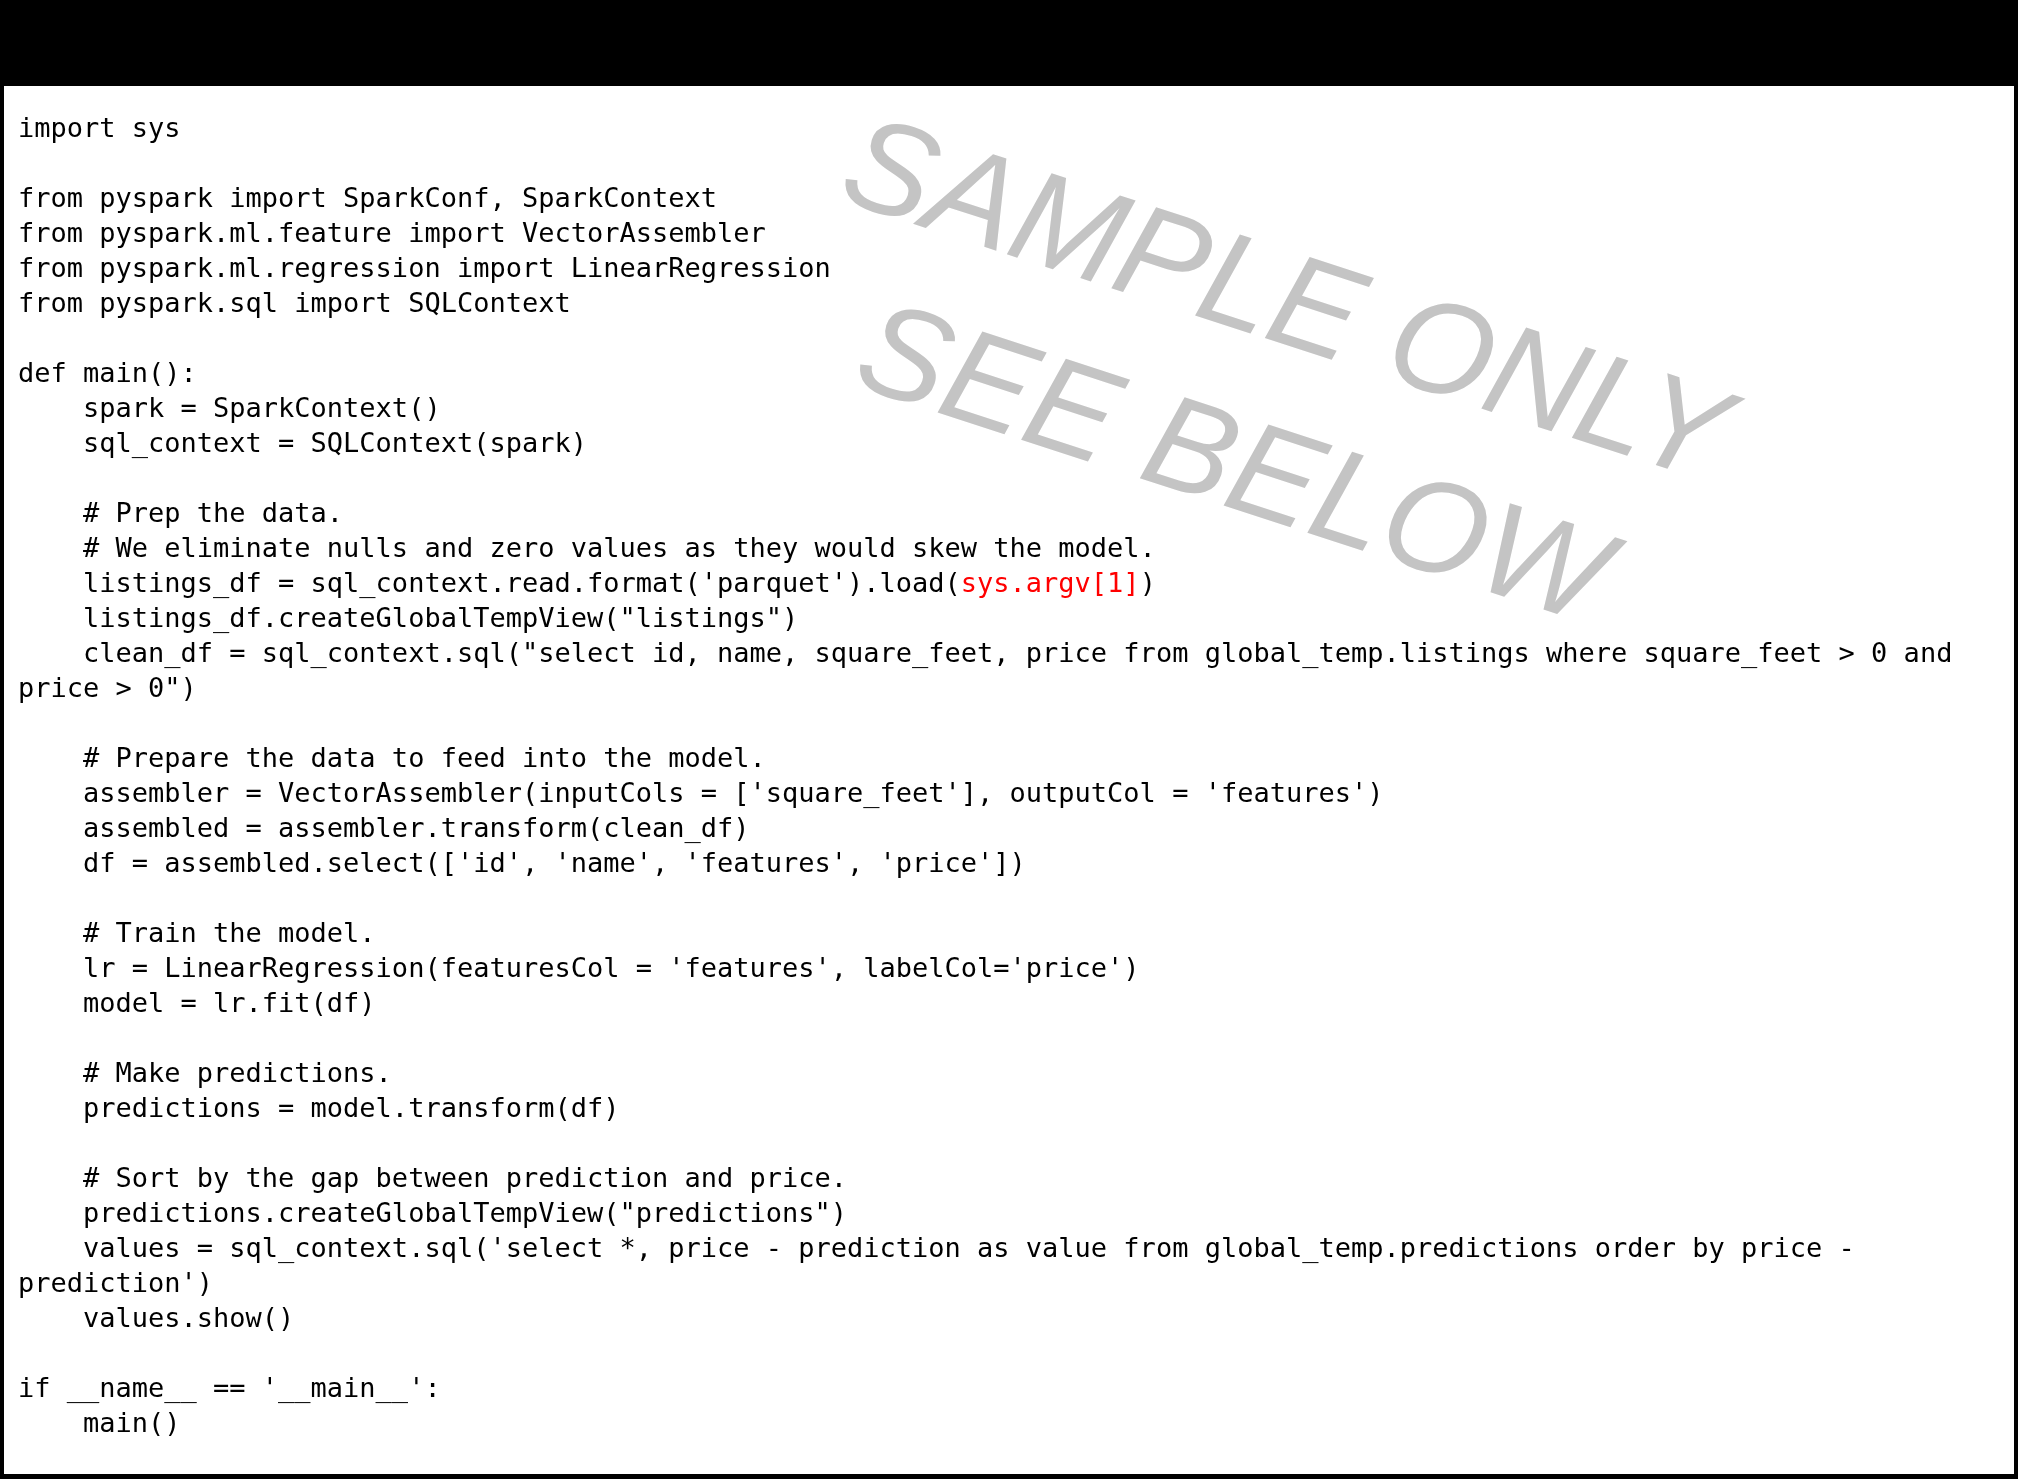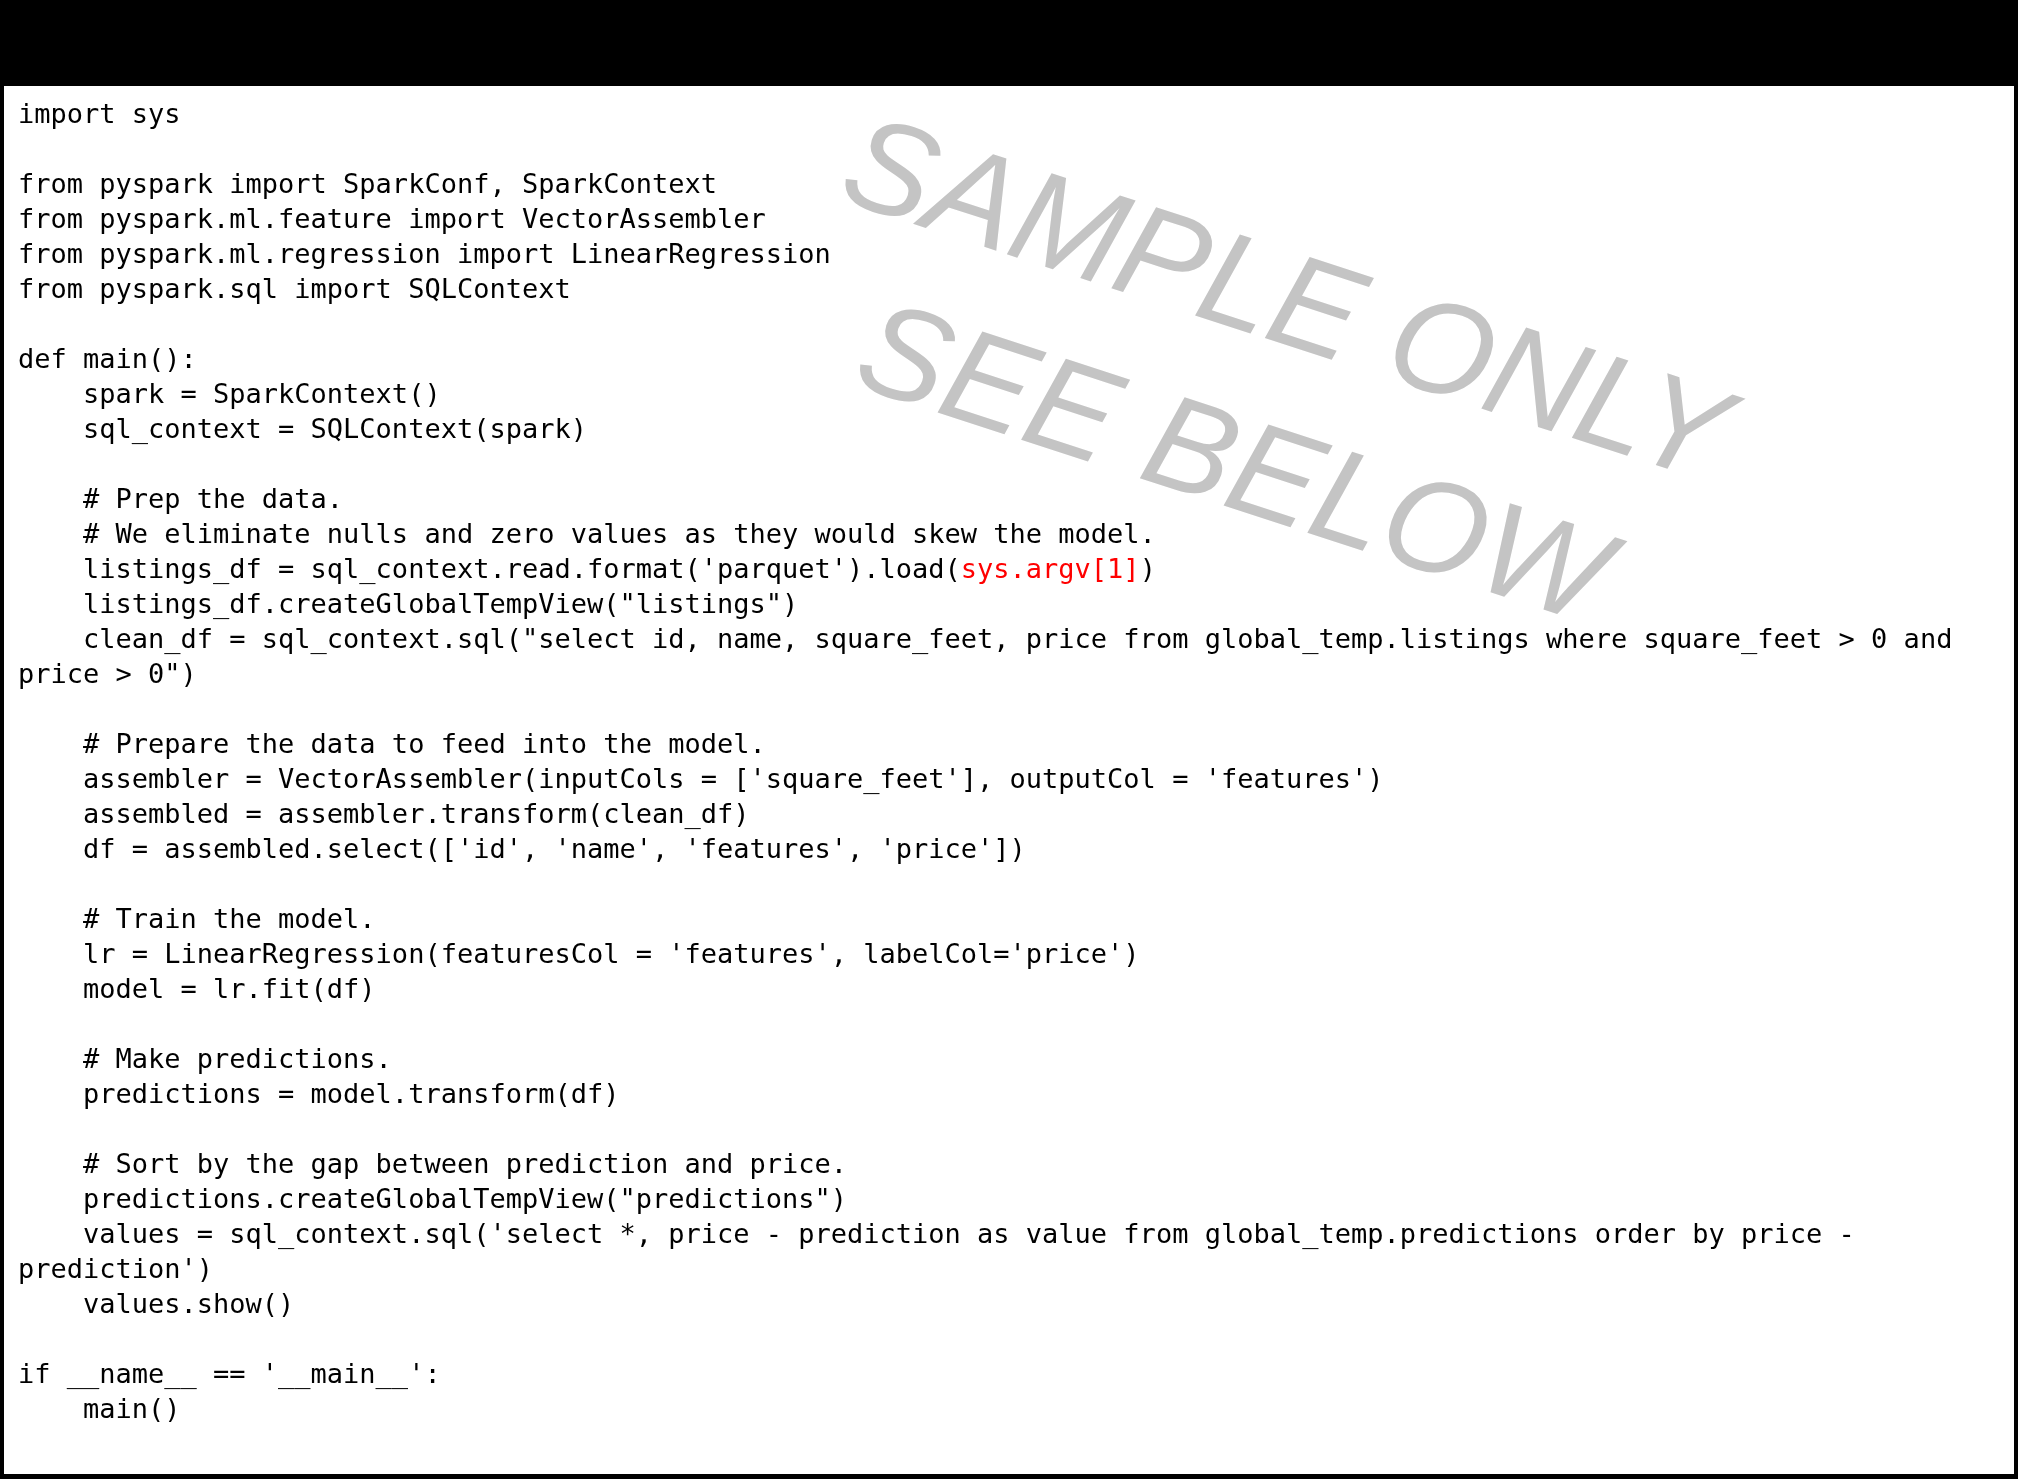--- a/index.html
+++ b/index.html
@@ -45,21 +45,21 @@
     font-weight: 400;
     font-size: 132px;
     line-height: 172px;
     color: #c4c4c4;
     text-align: center;
     white-space: nowrap;
     pointer-events: none;
   }
   .code {
     position: absolute;
-    left: 14px; top: 10px;
+    left: 14px; top: 24px;
     z-index: 2;
     margin: 0;
     font-family: "DejaVu Sans Mono", "Liberation Mono", monospace;
     font-size: 27px;
     line-height: 35px;
     color: #000000;
     white-space: pre;
   }
   .code-line { height: 35px; }
   .hl { color: #ff0000; }

